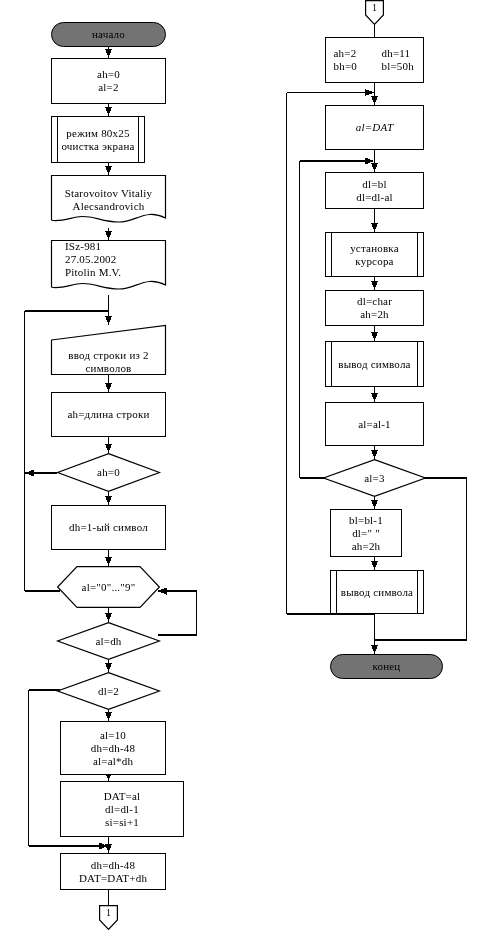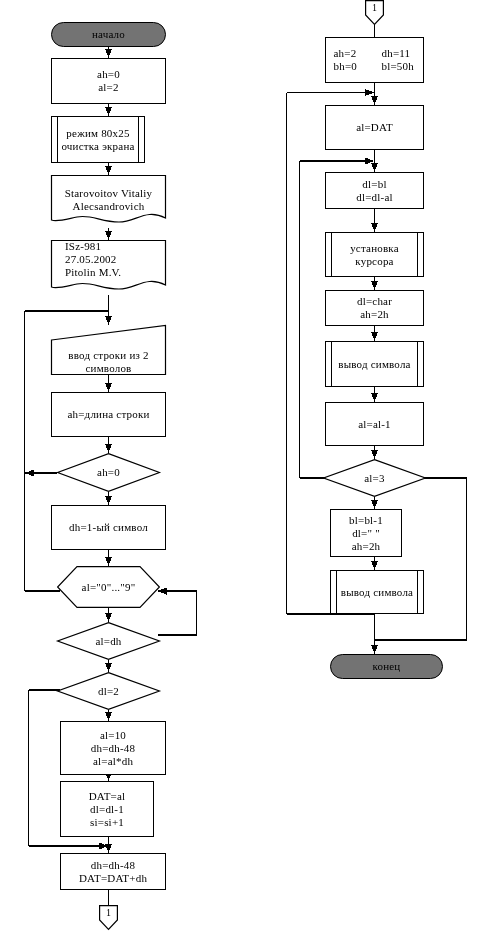--- a/index.html
+++ b/index.html
@@ -217,21 +217,21 @@
   </div>
 
   <div class="node proc" style="left:60px;top:721px;width:106px;height:54px;">
     <div class="lbl">
       <div>al=10</div>
       <div>dh=dh-48</div>
       <div>al=al*dh</div>
     </div>
   </div>
 
-  <div class="node proc" style="left:60px;top:781px;width:94px;height:56px;">
+  <div class="node proc" style="left:60px;top:781px;width:124px;height:56px;">
     <div class="lbl">
       <div>DAT=al</div>
       <div>dl=dl-1</div>
       <div>si=si+1</div>
     </div>
   </div>
 
   <div class="node proc" style="left:60px;top:853px;width:106px;height:37px;">
     <div class="lbl">
       <div>dh=dh-48</div>
@@ -259,21 +259,21 @@
         <span>ah=2</span>
         <span>dh=11</span>
       </div>
       <div class="row2">
         <span>bh=0</span>
         <span>bl=50h</span>
       </div>
     </div>
   </div>
 
-  <div class="node proc" style="left:325px;top:105px;width:99px;height:45px;">
+  <div class="node proc" style="left:325px;top:105px;width:99px;height:45px;font-style:italic;">
     <div class="lbl">al=DAT</div>
   </div>
 
   <div class="node proc" style="left:325px;top:172px;width:99px;height:37px;">
     <div class="lbl">
       <div>dl=bl</div>
       <div>dl=dl-al</div>
     </div>
   </div>
 

